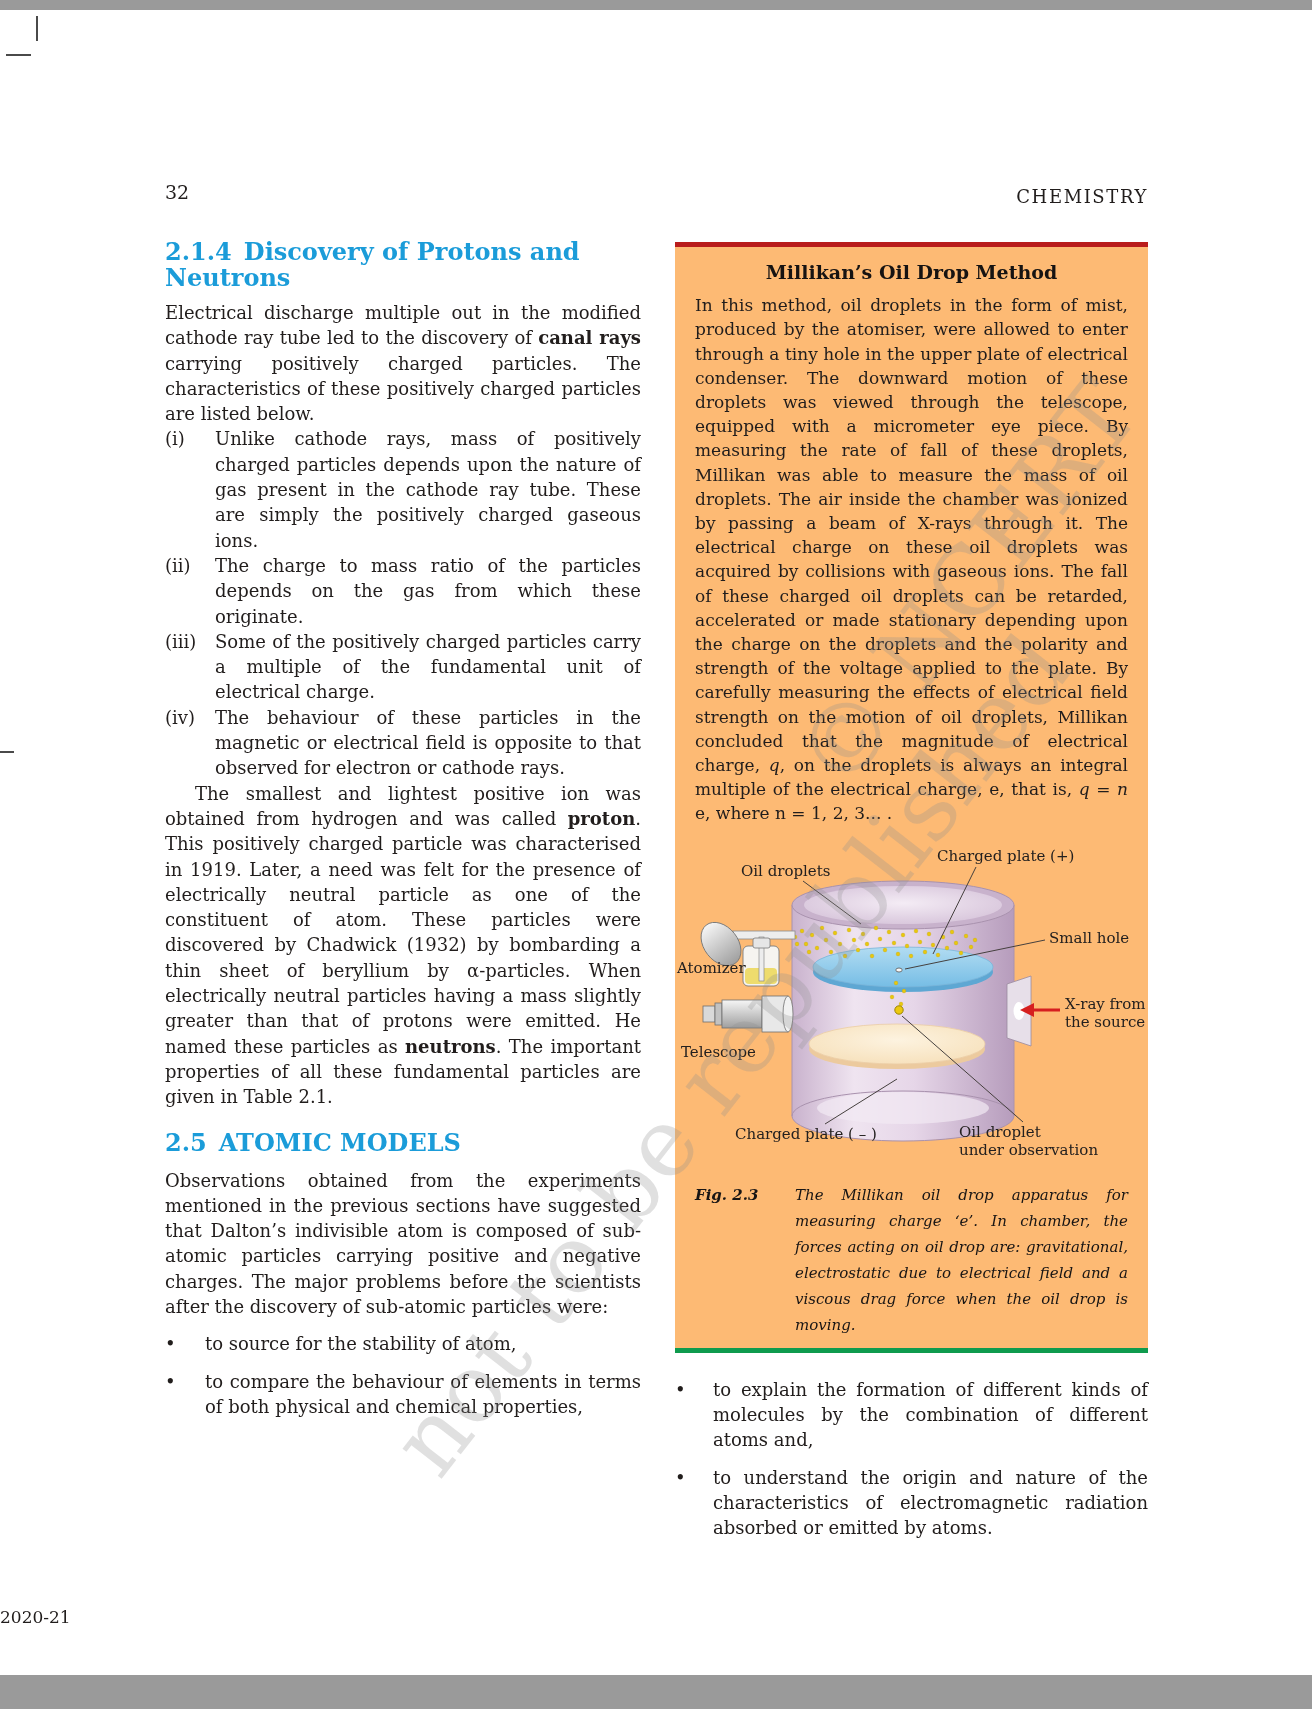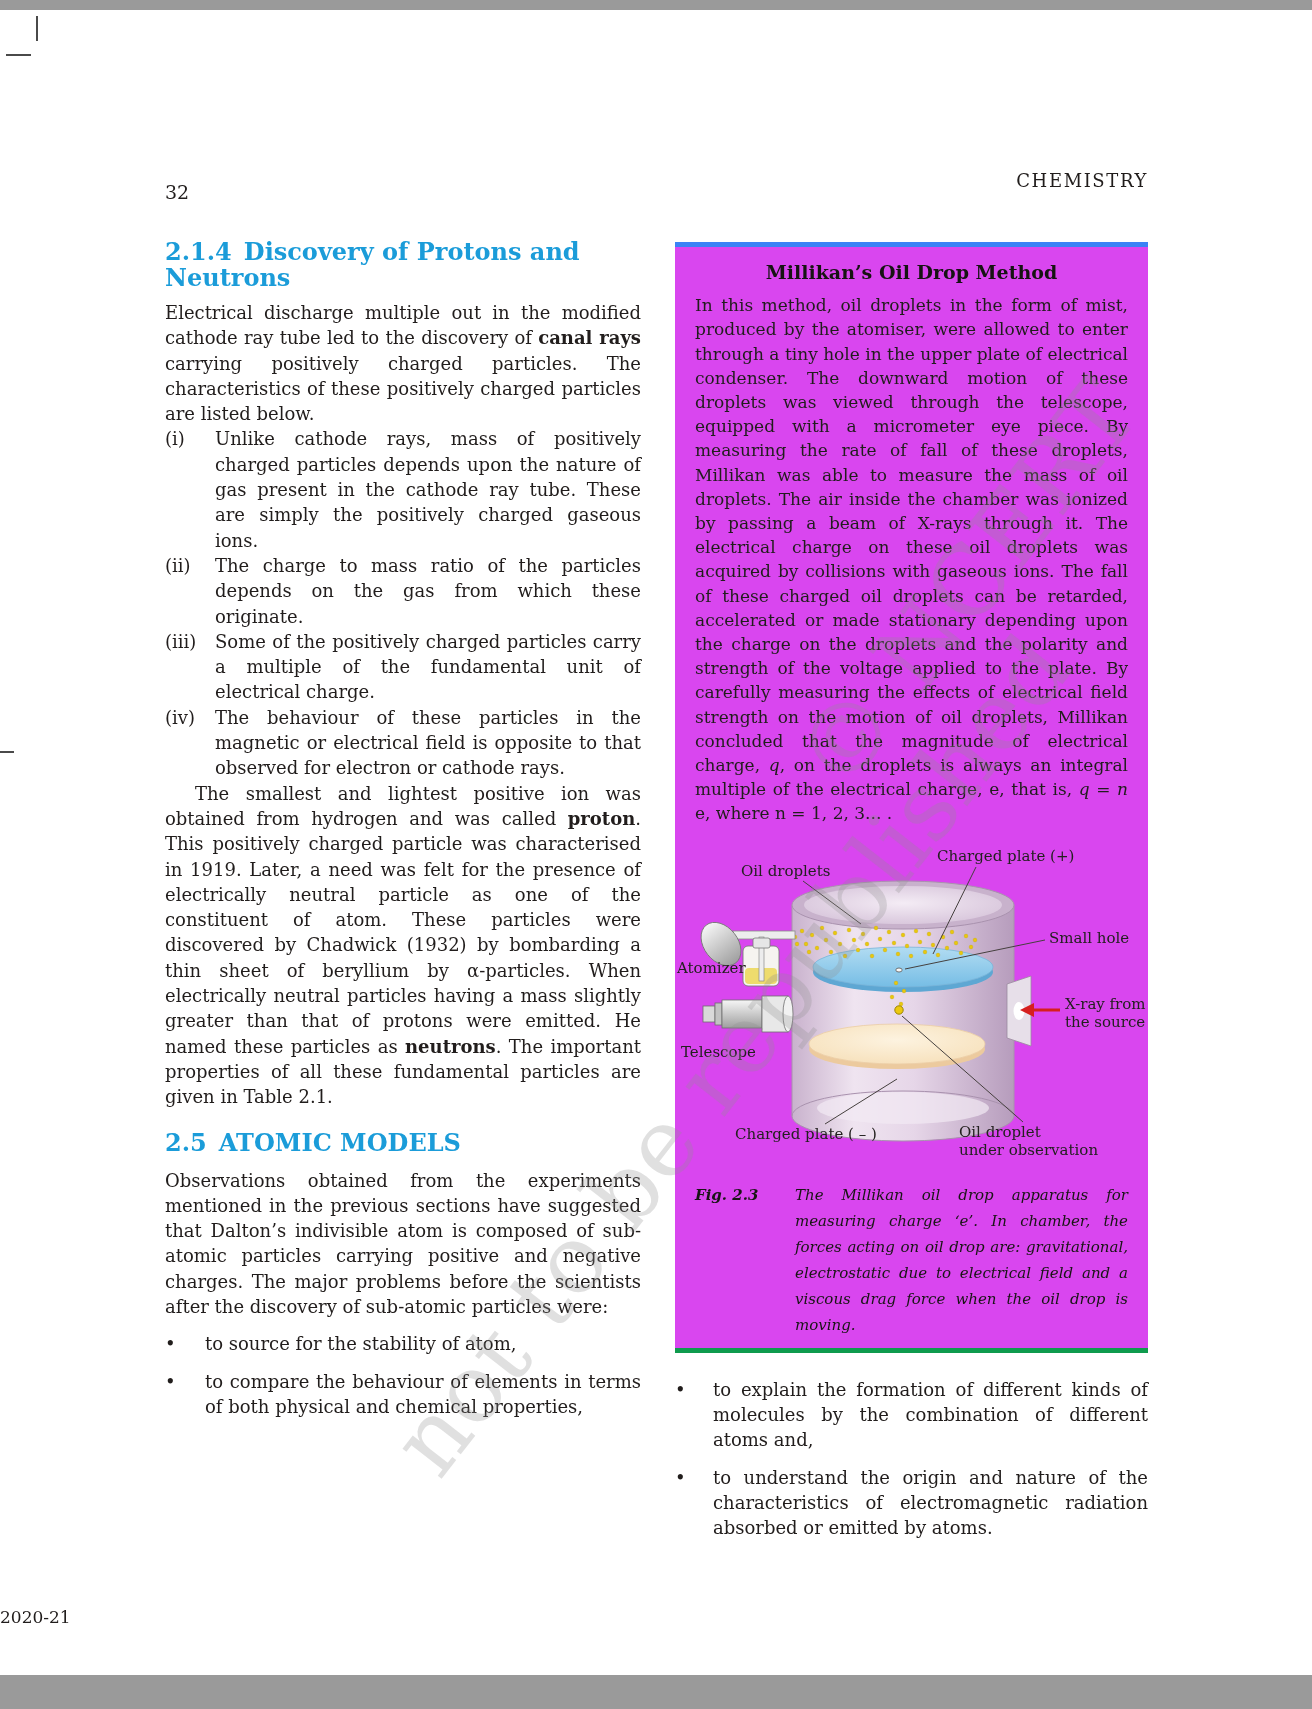--- a/index.html
+++ b/index.html
@@ -7,21 +7,21 @@
         font-family:"DejaVu Serif",serif;color:#211d1c;overflow:hidden;}
 
   
   .crop{position:absolute;background:#4a4a4a;}
   .crop-v{left:36px;top:6px;width:2px;height:25px;}
   .crop-h{left:6px;top:44px;width:25px;height:2px;}
   .crop-mid{left:0;top:741px;width:14px;height:2px;}
 
   
   .header-num{position:absolute;left:165px;top:171px;font-size:19px;}
-  .header-subject{position:absolute;right:164px;top:160px;font-size:18px;letter-spacing:1.6px;}
+  .header-subject{position:absolute;right:164px;top:176px;font-size:18px;letter-spacing:1.6px;}
 
   
   .col-left{position:absolute;left:165px;top:229px;width:476px;
             font-size:18px;line-height:25.3px;text-align:justify;}
   .h-blue{font-size:24px;font-weight:bold;color:#1b9cd9;text-align:left;line-height:26px;}
   .h1{margin:0 0 9px 0;}
   .h2{margin:20px 0 12px 0;}
   .h-blue .num{margin-right:12px;}
   .para{margin:0;}
   .indent{text-indent:30px;}
@@ -29,21 +29,21 @@
   .li-label{flex:0 0 50px;}
   .li-text{flex:1;text-align:justify;}
   .bullet-item{display:flex;margin-top:12px;}
   .bullet-dot{flex:0 0 40px;}
   .bullet-text{flex:1;text-align:justify;}
   .b{font-weight:bold;}
   .i{font-style:italic;}
 
   
   .col-right{position:absolute;left:675px;top:232px;width:473px;font-size:17px;line-height:24.2px;}
-  .green-box{background:#d946ef;border-top:5px solid #3b82f6;border-bottom:5px solid #0f9b4e;
+  .green-box{background:#fdba74;border-top:5px solid #b91c1c;border-bottom:5px solid #0f9b4e;
              padding:13px 20px 10px 20px;}
   .box-title{text-align:center;font-weight:bold;font-size:19px;margin:0 0 9px 0;color:#161312;}
   .box-body{text-align:justify;margin:0;}
   .fig{display:block;width:473px;height:330px;margin:10px 0 0 -20px;}
   .fig-label{font-family:"DejaVu Serif",serif;font-size:15px;fill:#23201f;}
   .leader{stroke:#45403e;stroke-width:1;fill:none;}
   .caption{position:relative;margin-top:16px;padding-left:100px;font-style:italic;
            font-size:15px;line-height:26px;text-align:justify;color:#181514;}
   .caption-label{position:absolute;left:0;top:0;font-weight:bold;}
   .right-bullets{margin-top:24px;font-size:18px;line-height:25.3px;}

